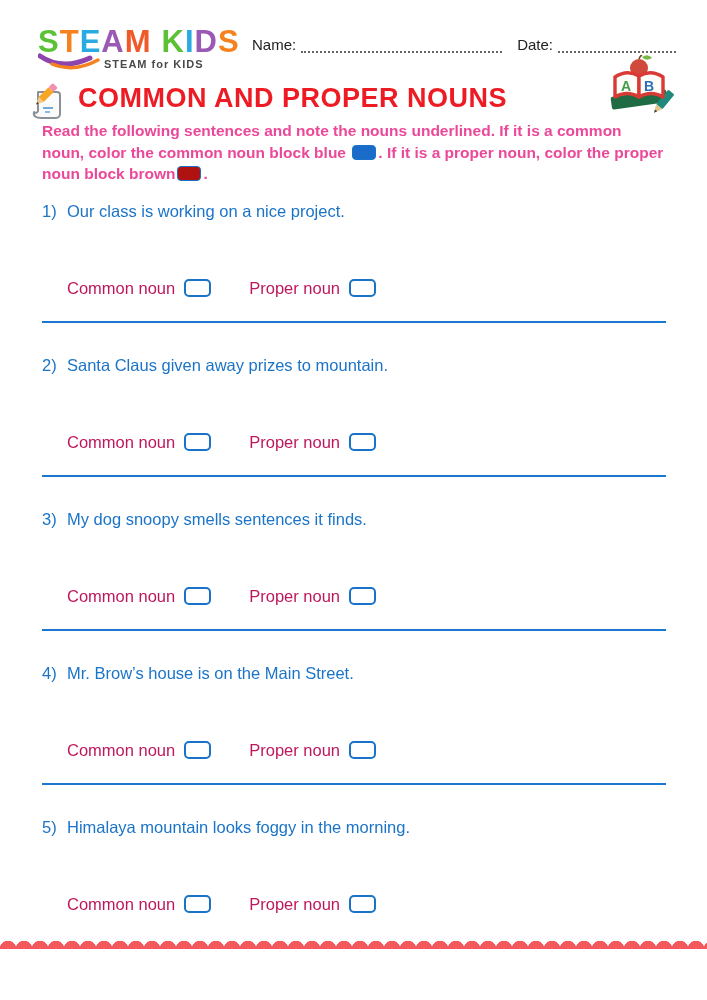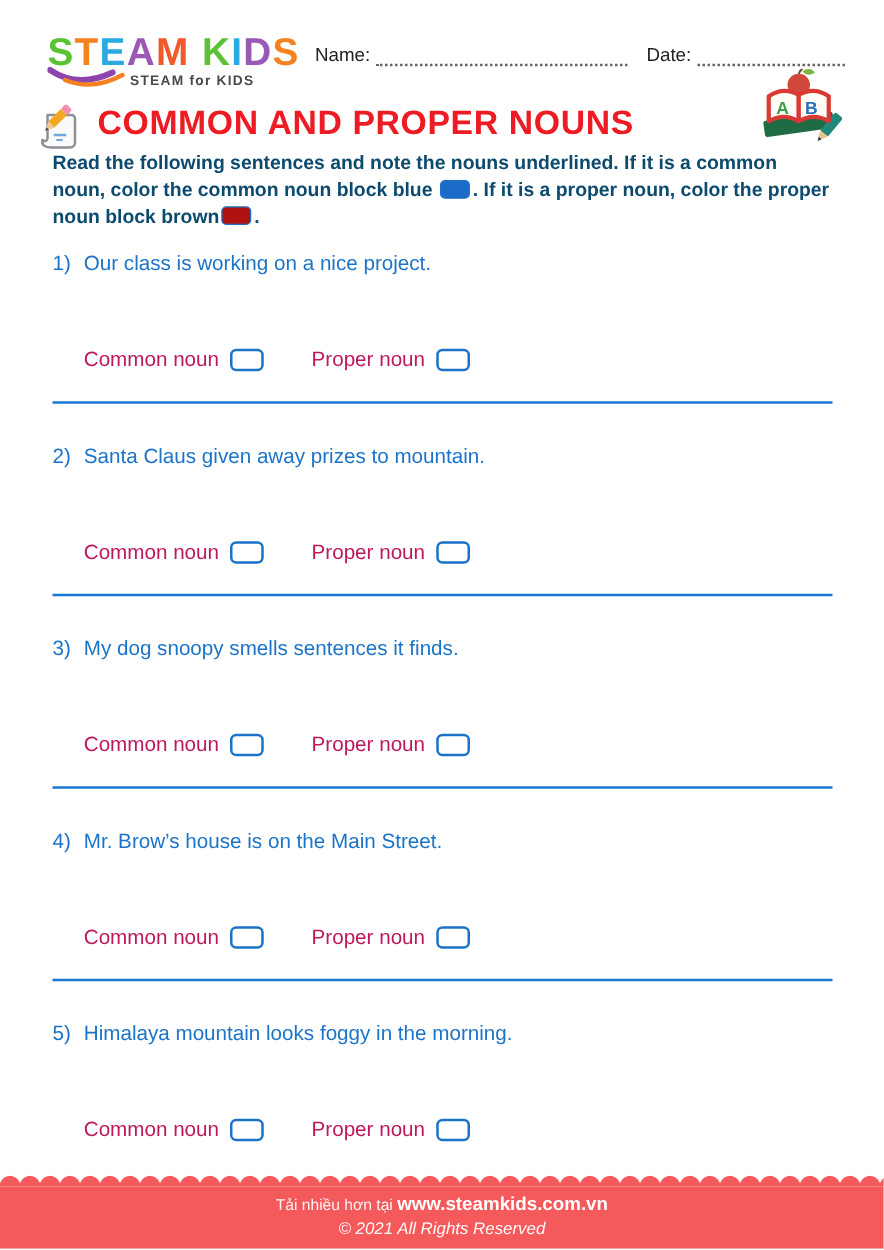--- a/index.html
+++ b/index.html
@@ -22,21 +22,21 @@
 
   .abc-icon { position:absolute; right:33px; top:55px; }
 
   
   .title-row { position:absolute; left:30px; top:67px; display:flex; align-items:flex-start;margin-top:16px; }
   .title-icon { margin-right:10px; }
   h1.title { font-size:27px; font-weight:800; color:#ed1c24; letter-spacing:0.5px; }
 
   
   .instructions { position:absolute; left:42px; top:120px; width:626px;
-                  font-size:15.5px; font-weight:700; color:#0c4a6e; line-height:21.5px; }
+                  font-size:15.5px; font-weight:700; color:#ec4899; line-height:21.5px; }
   .color-block { display:inline-block; width:24px; height:15px; border-radius:4px;
                  border:1.5px solid #1a73c8; vertical-align:-2px; margin:0 2px; }
 
   
   .questions { position:absolute; left:42px; top:200px; width:624px; }
   .q-sentence { display:flex; font-size:16.5px; color:#1b74c8; line-height:22px; margin-bottom:56px; }
   .q-num { width:25px; flex:0 0 25px; }
   .q-options { margin-left:25px; display:flex; align-items:center; height:20px;
                font-size:16.5px; color:#be185d; }
   .checkbox { width:27px; height:18px; border:2.2px solid #1a73c8; border-radius:5px;
@@ -204,20 +204,14 @@
         <span class="opt-group proper">
           <span>Proper noun</span>
           <span class="checkbox"></span>
         </span>
       </div>
     </div>
 
   </div>
 
   <div class="footer-scallops"></div>
-  <div class="footer" style="background: rgb(244, 89, 91);">
-    <div class="footer-line1">
-      <span>Tải nhiều hơn tại </span><span class="footer-url">www.steamkids.com.vn</span>
-    </div>
-    <div class="footer-line2">© 2021 All Rights Reserved</div>
-  </div>
 
 </div>
 
 </body></html>

